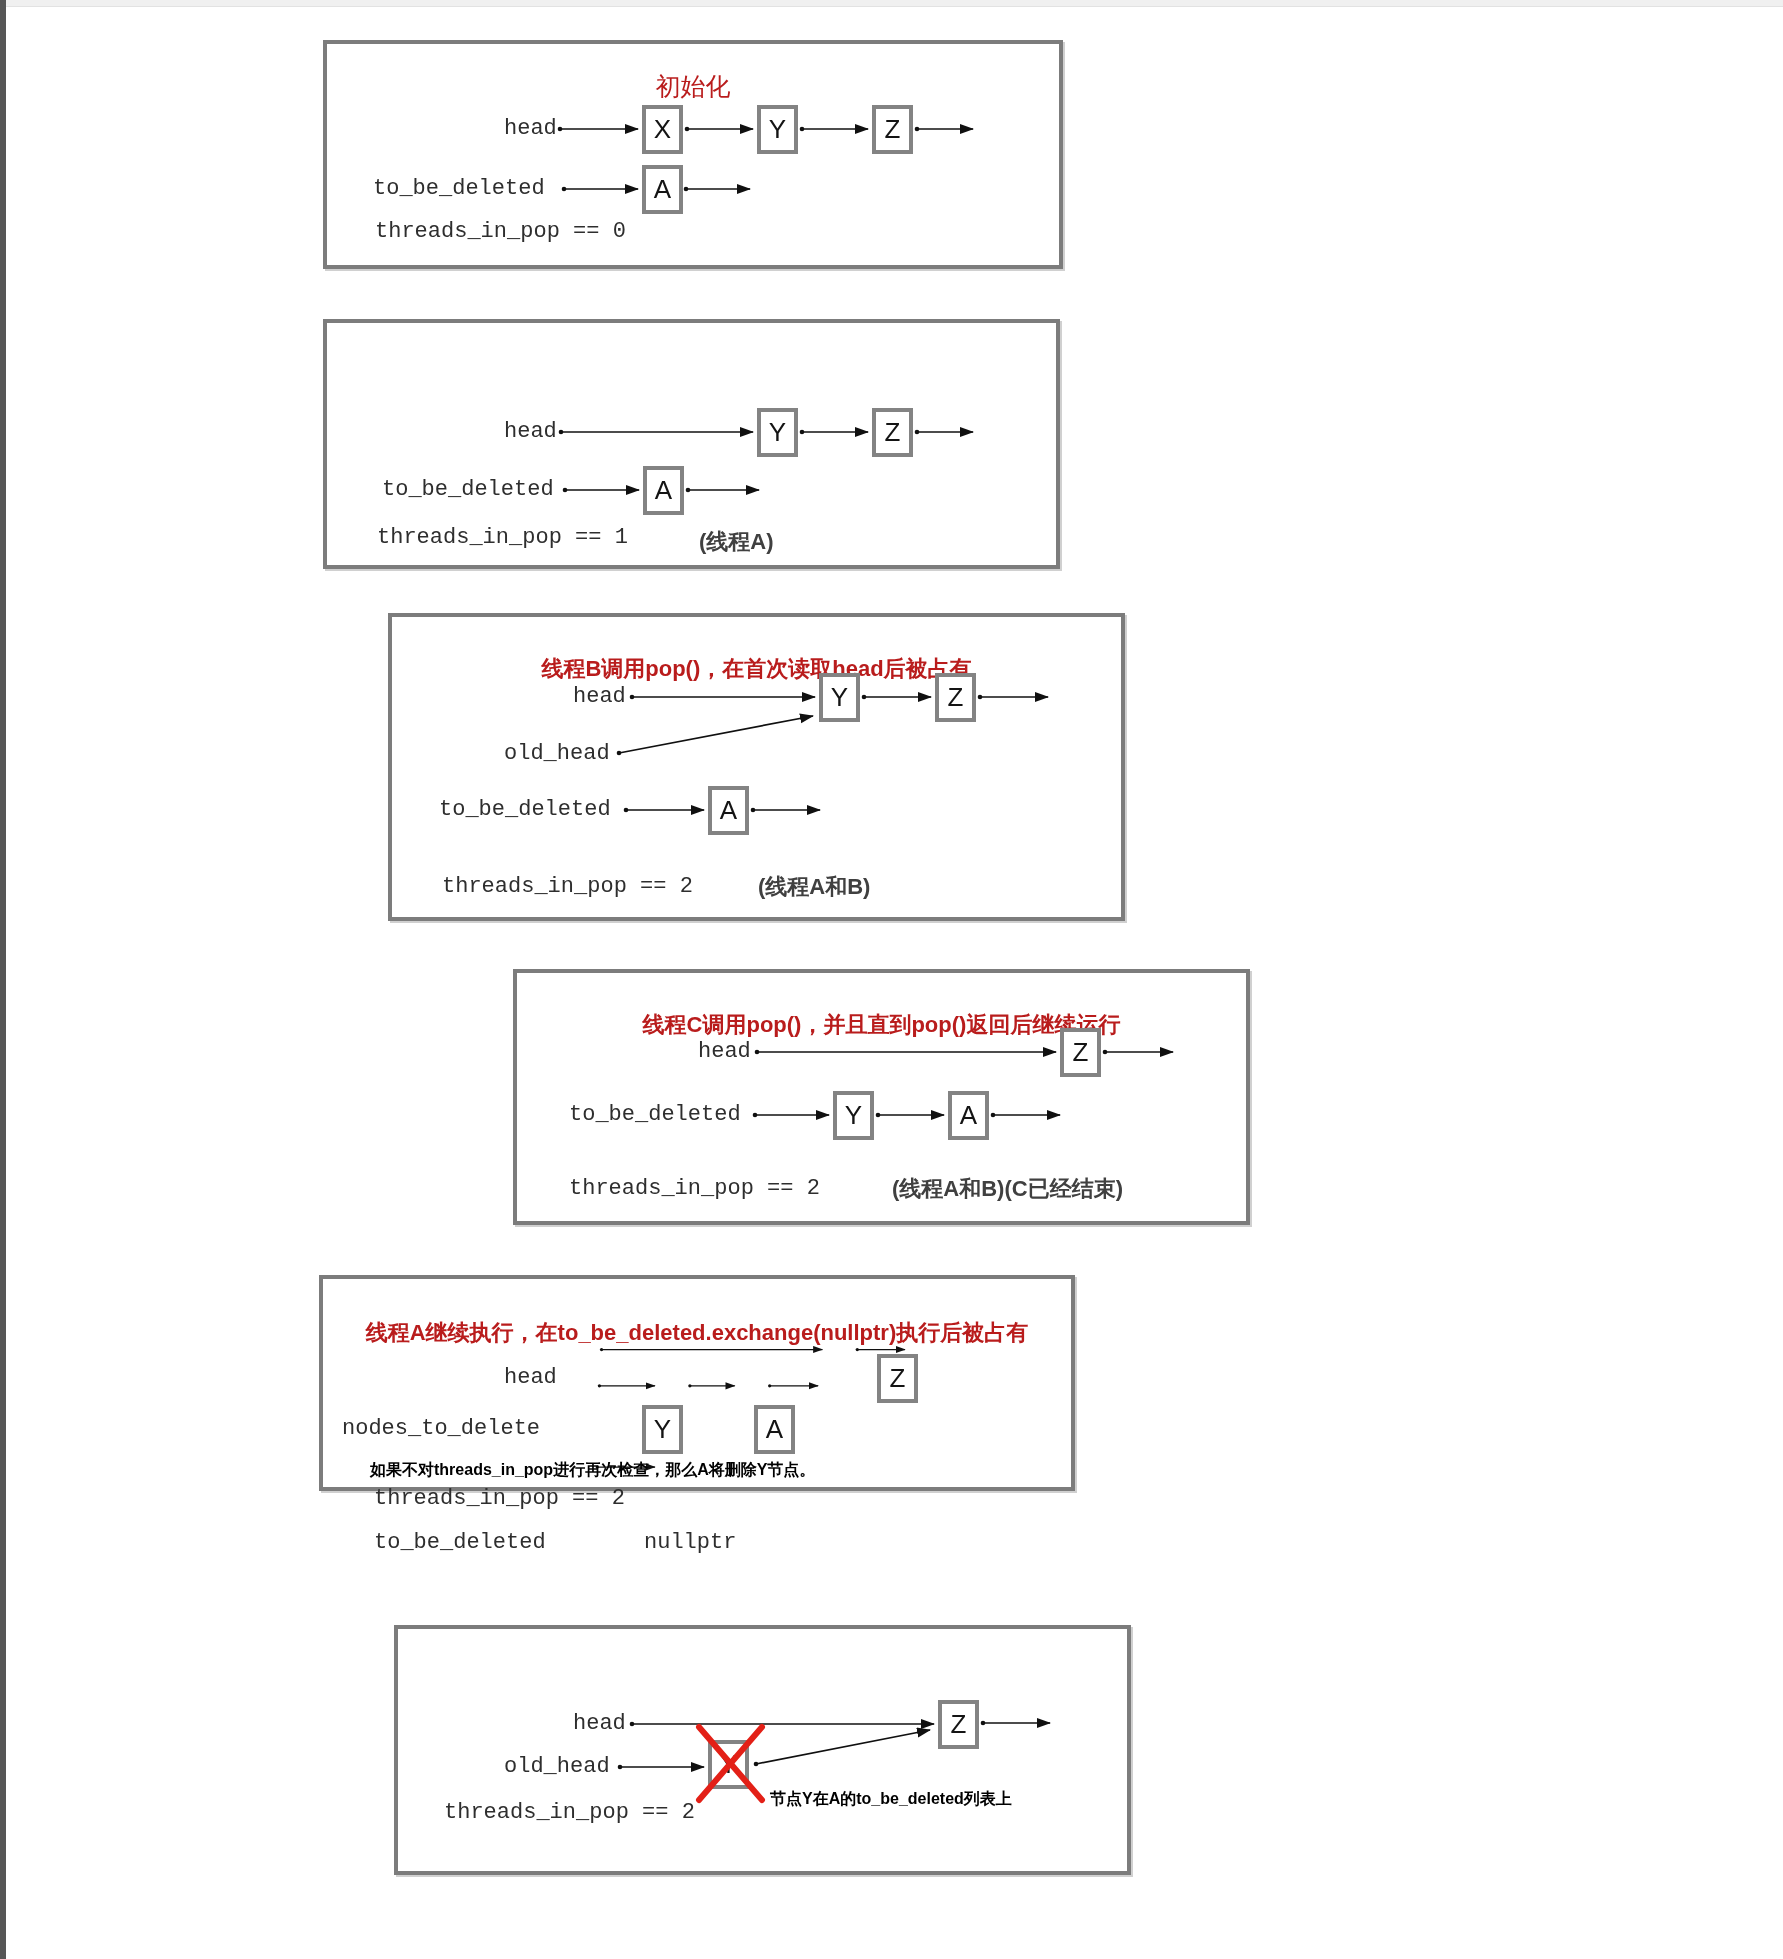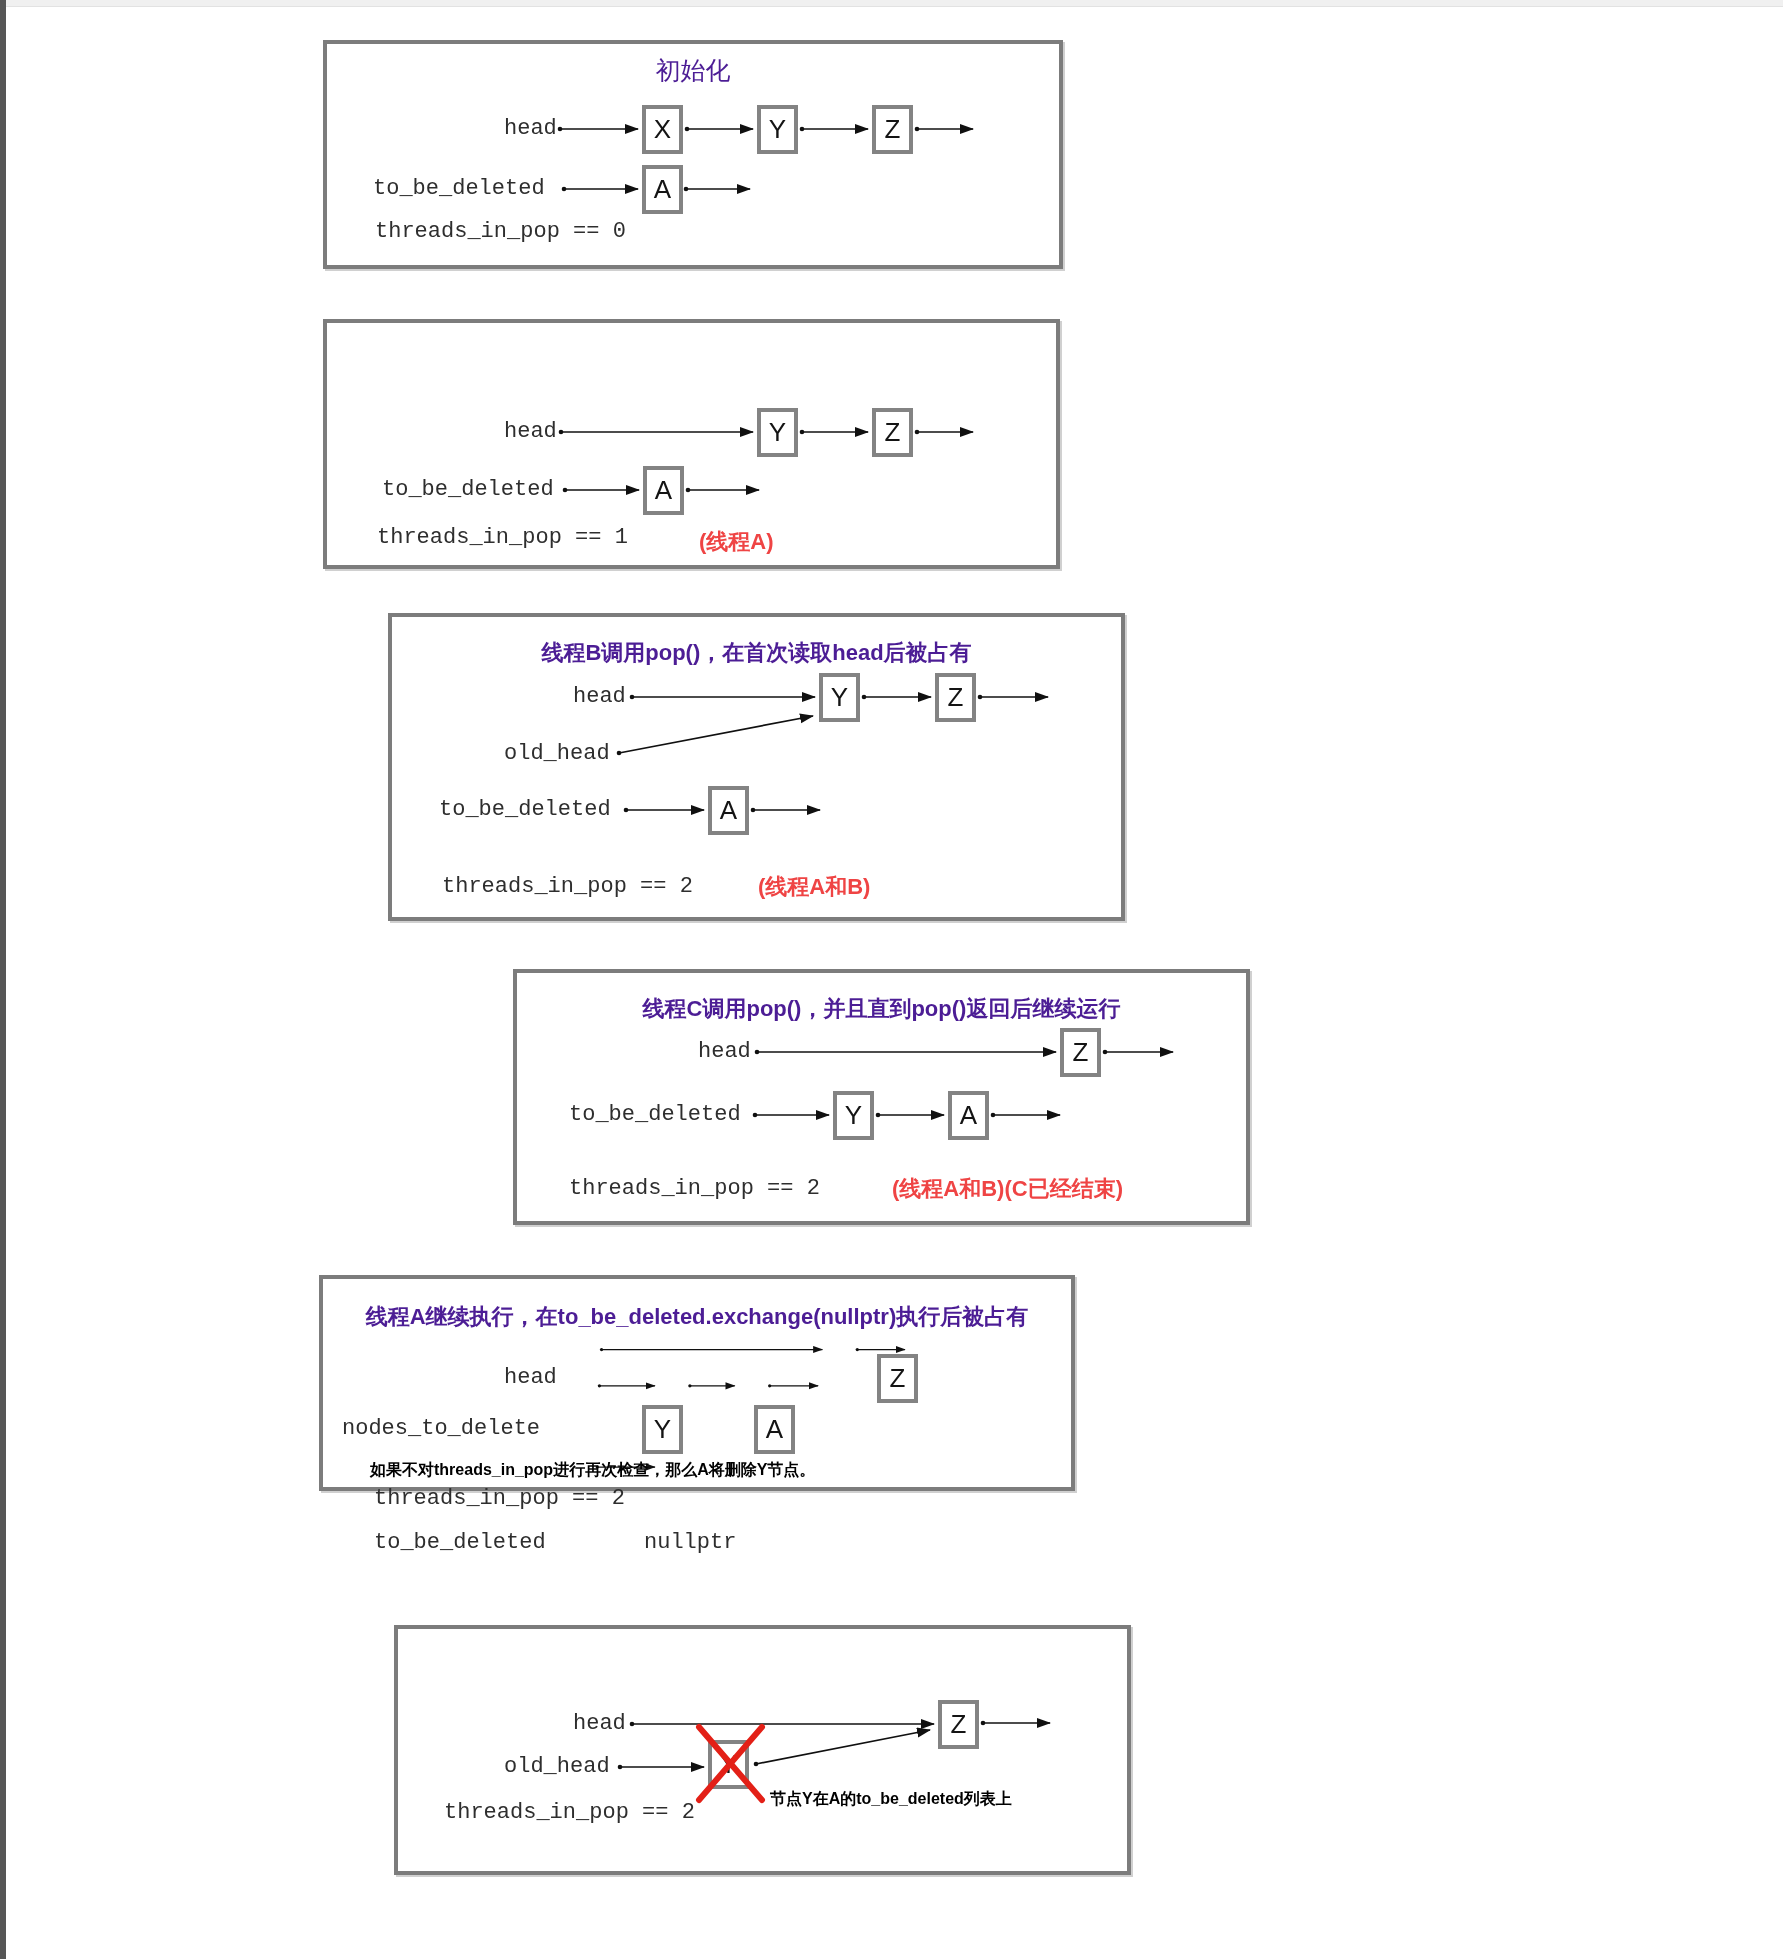--- a/index.html
+++ b/index.html
@@ -10,23 +10,23 @@
   .panel{position:absolute;background:#fff;border:4px solid #7c7c7c;box-sizing:border-box;
          box-shadow:2px 2px 0 rgba(150,150,150,.45);}
   .wires{position:absolute;left:0;top:0;width:100%;height:100%;z-index:1;}
   .wires.top{z-index:3;pointer-events:none;}
   .node{position:absolute;width:41px;height:49px;border:4px solid #838383;background:#fff;
         box-sizing:border-box;display:flex;align-items:center;justify-content:center;
         font:26px "Liberation Sans",sans-serif;color:#141414;z-index:2;}
   .mono{position:absolute;font:22px/26px "Liberation Mono","DejaVu Sans Mono",monospace;
         color:#2e2e2e;white-space:nowrap;z-index:2;letter-spacing:0;}
   .ptitle{position:absolute;left:0;width:100%;text-align:center;white-space:nowrap;
-          font:700 22px/28px "Liberation Sans",sans-serif;color:#4c1d95;z-index:2;}
+          font:700 22px/28px "Liberation Sans",sans-serif;color:#b91c1c;z-index:2;margin-top:16px;}
   .ptitle.light{font-weight:500;font-size:25px;}
-  .suffix{position:absolute;font:700 22px/26px "Liberation Sans",sans-serif;color:#ef4444;
+  .suffix{position:absolute;font:700 22px/26px "Liberation Sans",sans-serif;color:#404040;
           white-space:nowrap;z-index:2;}
   .note{position:absolute;font:700 16px/20px "Liberation Sans",sans-serif;color:#000;
         white-space:nowrap;z-index:2;}
   line.w{stroke:#101010;stroke-width:1.7;}
   circle.d{fill:#101010;}
   line.x{stroke:#e32017;stroke-width:6;stroke-linecap:round;}
 </style>
 </head>
 <body>
 

